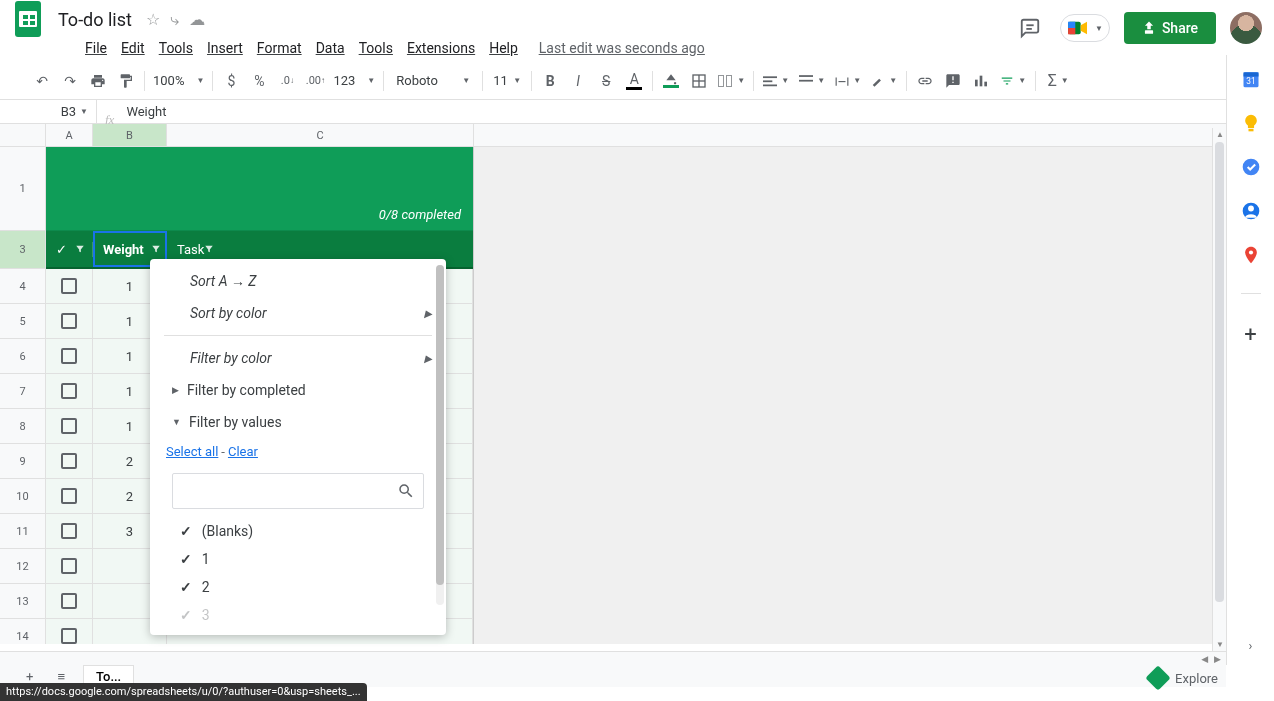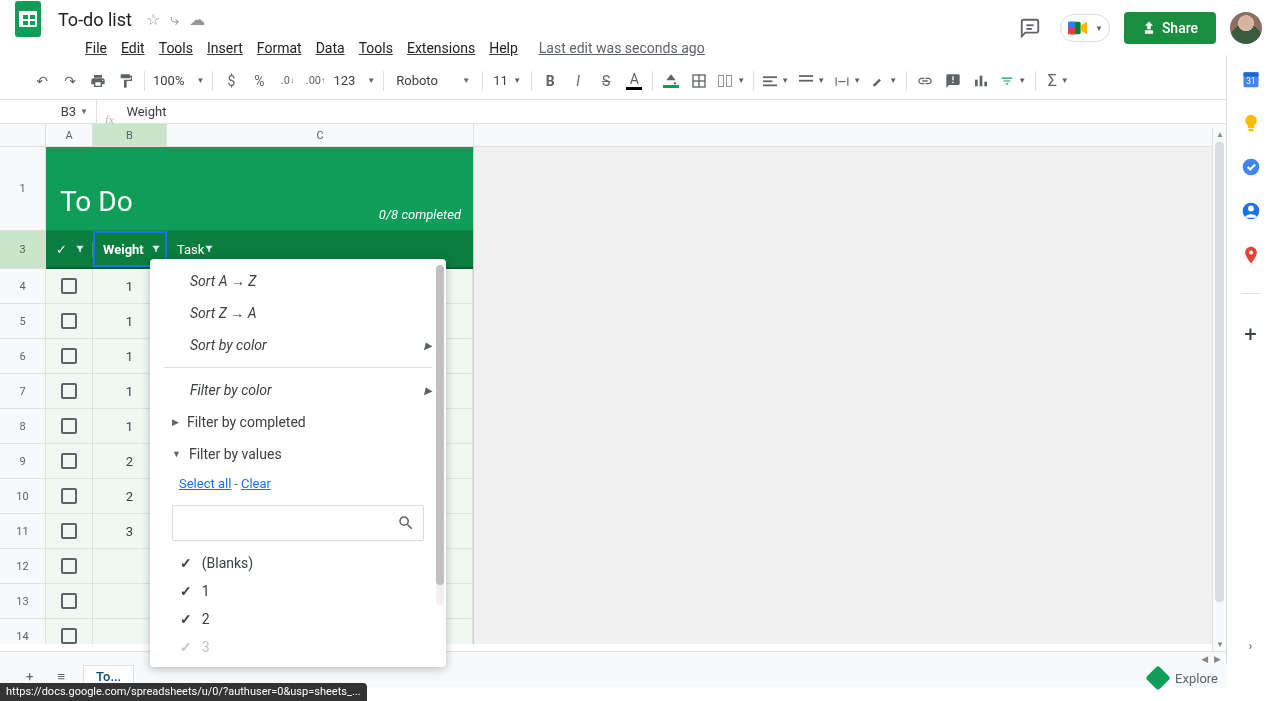--- a/index.html
+++ b/index.html
@@ -75,21 +75,21 @@
     .cells-wrap { width:428px; border-right: 1px solid #ccc;}
     .blank-area { position:absolute; left:474px; top:23px; right:0; bottom:0; background:#f0f0f0;}
     
     
     .filter-popup { position:absolute; left:150px; top:259px; width:296px; background:#fff; box-shadow:0 2px 10px rgba(0,0,0,0.25); border-radius:4px; z-index:100; padding:6px 0;}
     .filter-popup .menu-item { padding: 8px 14px 8px 40px; font-size:14px; color:#3c4043; cursor:pointer; display:flex;align-items:center;justify-content:space-between;font-style:italic;}
     .filter-popup .msep { height:1px; background:#e0e0e0; margin:6px 14px;}
     .filter-popup .expandable { padding: 8px 14px 8px 22px; font-size:14px; display:flex;align-items:center;gap:8px;cursor:pointer;}
     .filter-popup .tri { font-size:9px; color:#5f6368;}
     .filter-popup .sub-arrow { font-size:10px; color:#5f6368;}
-    .filter-links { padding: 6px 29px; font-size:13px;}
+    .filter-links { padding: 6px 16px; font-size:13px;}
     .filter-links a { color:#1a73e8; text-decoration:underline; cursor:pointer;}
     .filter-links .dash { color:#5f6368; margin:0 3px;}
     .filter-search { margin: 8px 22px; border:1px solid #dadce0; border-radius:2px; height:36px; display:flex;align-items:center; padding:0 8px;}
     .filter-search input { border:none; outline:none; flex:1; font-size:13px;}
     .filter-values { padding: 0 22px;}
     .filter-value-item { display:flex;align-items:center;gap:10px; padding:6px 8px; font-size:14px;cursor:pointer;}
     .check-mark { font-size:14px; font-weight:bold;}
     
     .popup-scroll { position:absolute; right:2px; top:6px; width:8px; height:340px; background:#f0f0f0; border-radius:4px;}
     .popup-scroll::after{ content:""; position:absolute; top:0; left:0; right:0; height:320px; background:#c0c0c0; border-radius:4px;}
@@ -100,21 +100,21 @@
     .side-divider { width:20px; height:1px; background:#e0e0e0; margin:4px 0;}
     .side-plus { font-size:22px; color:#3c4043; cursor:pointer;}
     .side-chevron { position:absolute; bottom:12px; color:#5f6368; cursor:pointer;}
     
     
     .h-scrollbar { position:absolute; bottom:36px; left:0; right:48px; height:14px; background:#f8f9fa; border-top:1px solid #e0e0e0; display:flex;justify-content:flex-end;align-items:center; padding:0 2px;}
     .h-scrollbar .arr { font-size:9px; color:#888; padding:0 3px; cursor:pointer;}
     
     .sheet-tabs { position:absolute; bottom:14px; left:0; right:48px; height:22px; background:#f8f9fa; display:flex; align-items:center; padding-left:20px; gap:12px;}
     .sheet-tabs .plus, .sheet-tabs .menu { color:#5f6368; cursor:pointer; padding:2px 6px;}
-    .sheet-tab { background:#fff; padding:3px 12px; font-size:13px; font-weight:500; color:#0c4a6e; border-top:1px solid #e0e0e0; border-left:1px solid #e0e0e0; border-right:1px solid #e0e0e0;}
+    .sheet-tab { background:#fff; padding:3px 12px; font-size:13px; font-weight:500; color:#000000; border-top:1px solid #e0e0e0; border-left:1px solid #e0e0e0; border-right:1px solid #e0e0e0;}
     
     .explore-bar { position:absolute; bottom:14px; right:56px; display:flex;align-items:center;gap:8px; font-size:13px; color:#5f6368; cursor:pointer;}
     .explore-icon { width:18px; height:18px; background:#0f9d58; transform:rotate(45deg); border-radius:3px;}
     
     .status-bar { position:absolute; bottom:0; left:0; height:18px; background:#333; color:#fff; font-size:11px; padding:2px 6px; border-radius:0 4px 0 0; max-width:420px; overflow:hidden; white-space:nowrap;}
     
     .v-scrollbar { position:absolute; right:48px; top:128px; width:14px; bottom:50px; background:#f8f9fa; border-left:1px solid #e0e0e0;}
     .v-scrollbar .thumb { position:absolute; top:14px; left:2px; right:2px; height:460px; background:#dadce0; border-radius:4px;}
     .v-scrollbar .arr { position:absolute; left:3px; font-size:8px; color:#888;}
     .v-scrollbar .arr.up { top:2px;} .v-scrollbar .arr.down { bottom:2px;}
@@ -338,21 +338,20 @@
         <div class="row-h">8</div>
         <div class="row-h">9</div>
         <div class="row-h">10</div>
         <div class="row-h">11</div>
         <div class="row-h">12</div>
         <div class="row-h">13</div>
         <div class="row-h">14</div>
       </div>
       <div class="cells-wrap">
         <div class="title-row">
-          <div class="main-title">To Do</div>
           <div class="completed">0/8 completed</div>
         </div>
         <div class="header-row">
           <div class="cell-a">
             <span>✓</span>
             <span class="filter-ico">
                 <svg width="10" height="10" viewBox="0 0 24 24" fill="#fff">
                   <path d="M3 4h18l-7 9v7l-4-2v-5z"></path>
                 </svg>
               </span>
@@ -453,21 +452,20 @@
           </div>
       </div>
     </div>
     <div class="blank-area"></div>
   </div>
 </div>
 
 <div class="filter-popup">
   <div class="popup-scroll"></div>
   <div class="menu-item">Sort A → Z</div>
-  <div class="menu-item">Sort Z → A</div>
   <div class="menu-item">
       <span>Sort by color</span>
       <span class="sub-arrow">▶</span>
     </div>
   <div class="msep"></div>
   <div class="menu-item">
       <span>Filter by color</span>
       <span class="sub-arrow">▶</span>
     </div>
   <div class="expandable">

